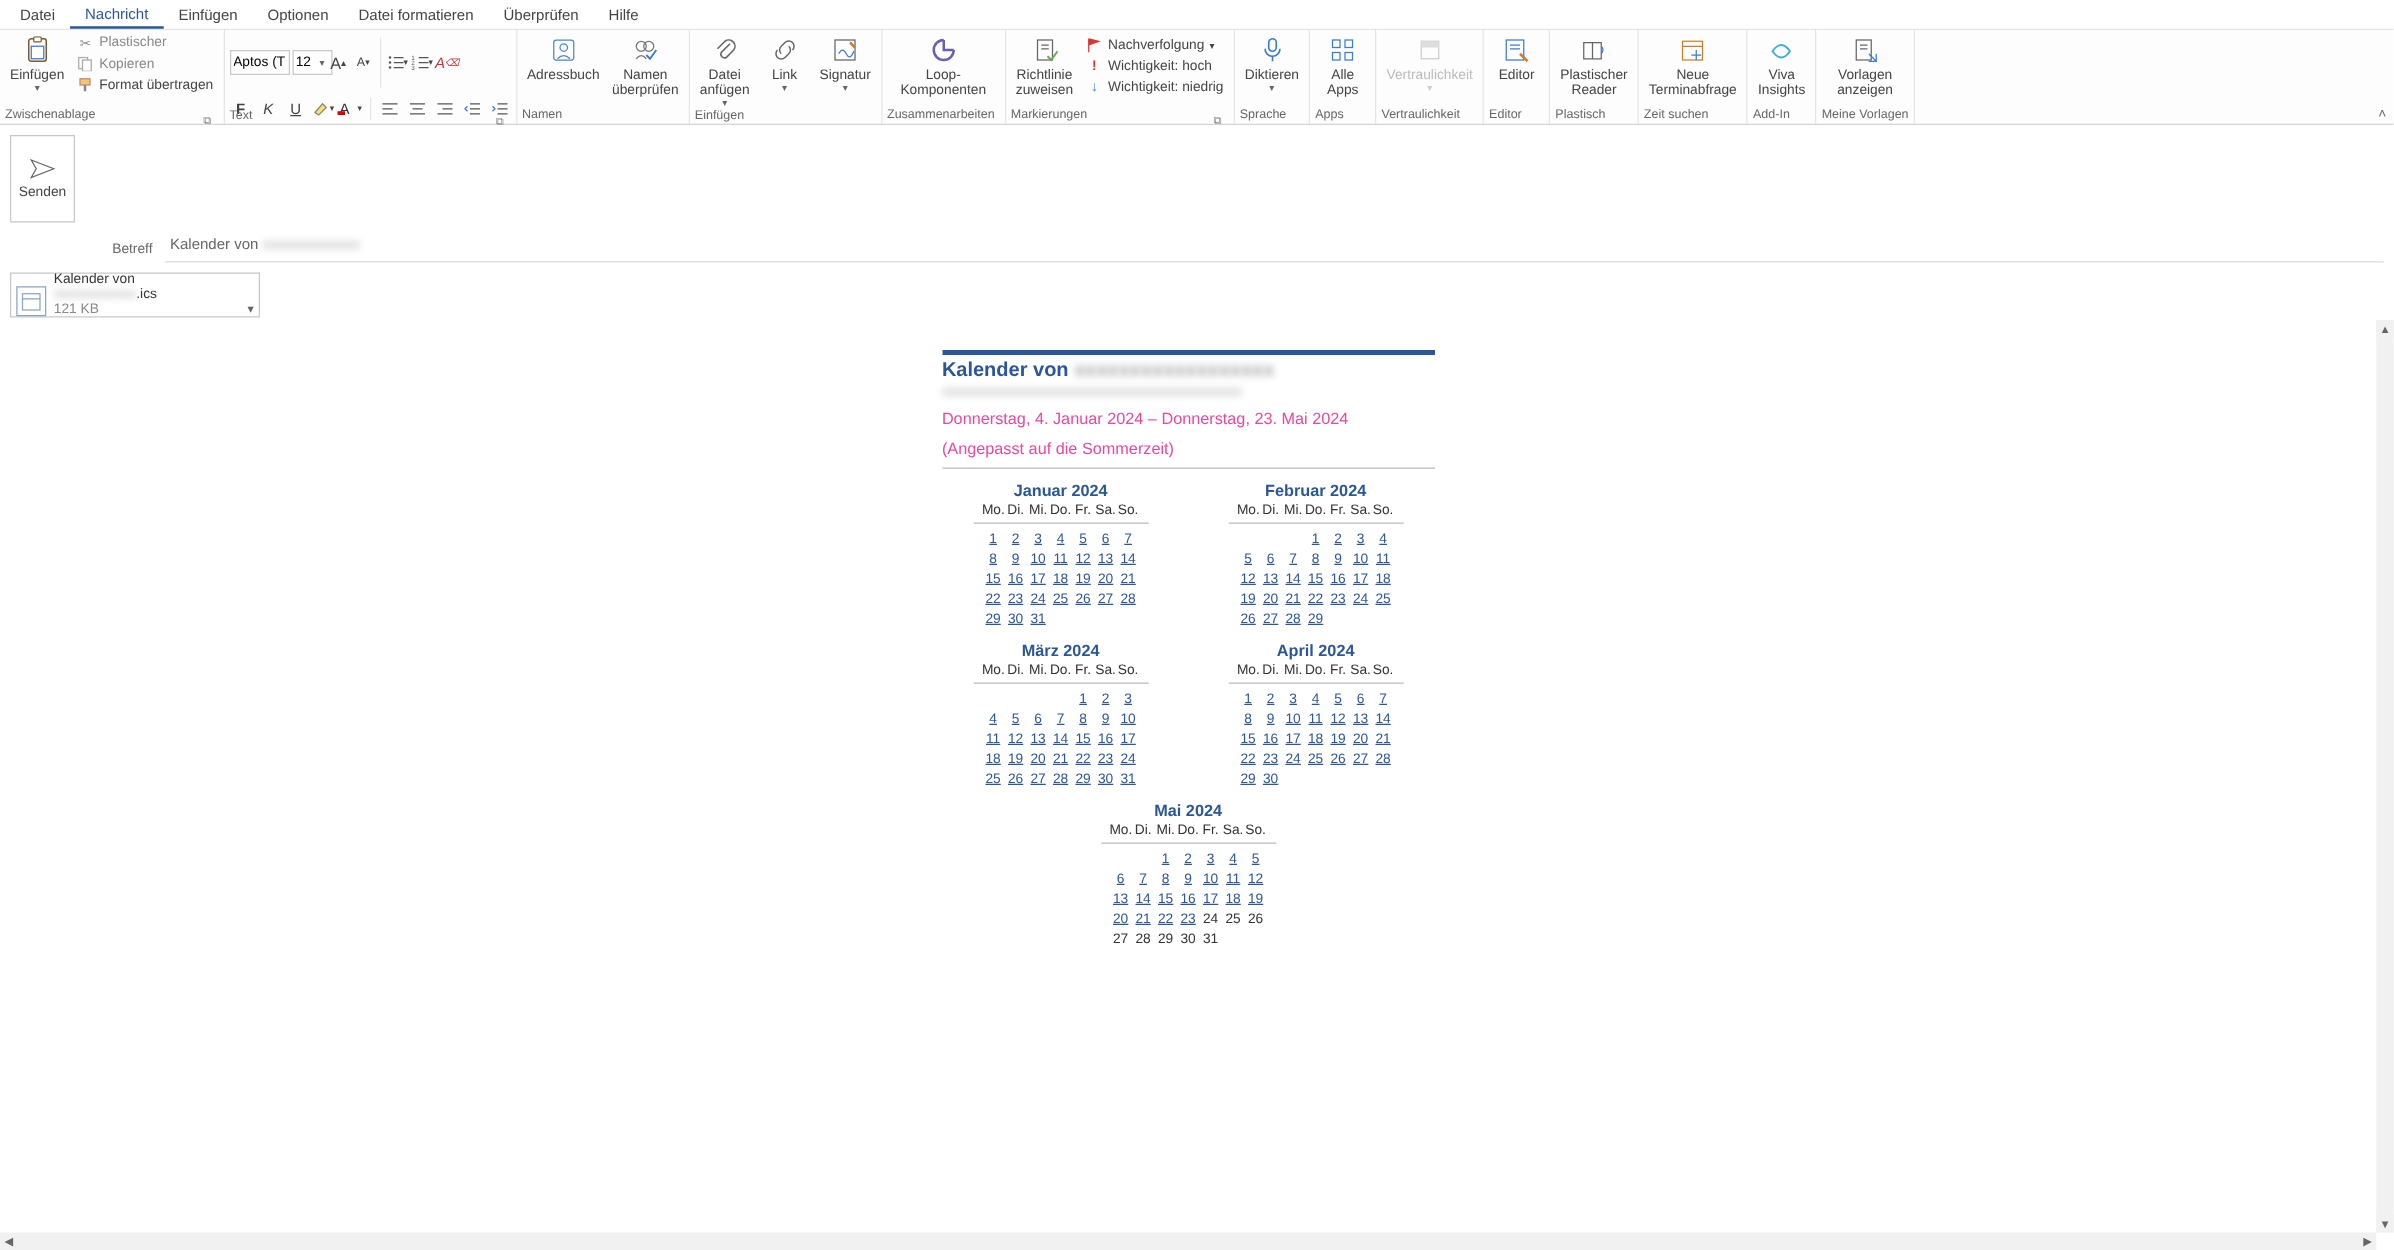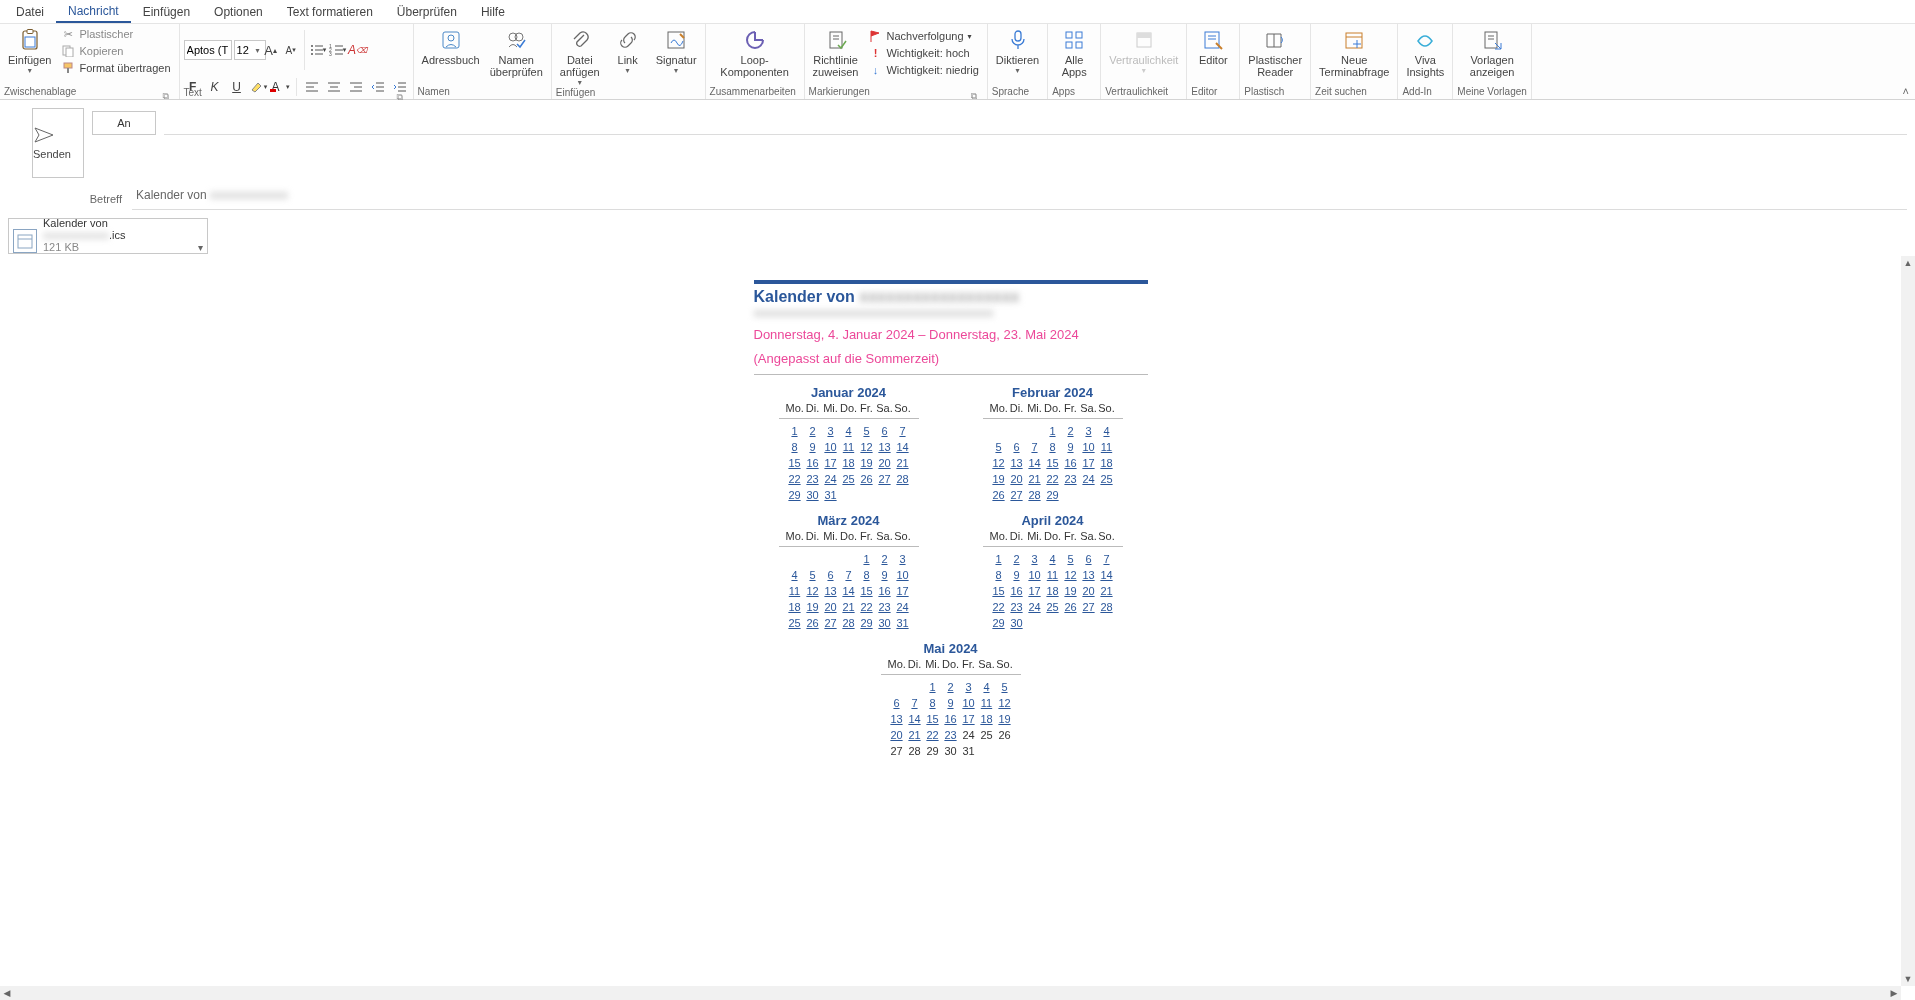--- a/index.html
+++ b/index.html
@@ -26,21 +26,21 @@
   .font-combo { border: 1px solid #c8c8c8; height: 20px; font-size: 11px; padding: 0 2px; background: #fff; }
   .font-row2 { display: flex; align-items: center; gap: 4px; }
   .fmt-btn { width: 18px; height: 18px; display:flex; align-items:center; justify-content:center; font-size: 12px; color:#444; cursor:pointer; }
   .fmt-btn.bold { font-weight: bold; }
   .fmt-btn.italic { font-style: italic; }
   .fmt-btn.underline { text-decoration: underline; }
   .vdiv { width: 1px; height: 40px; background: #e5e5e5; margin: 0 2px; }
   .collapse-btn { position: absolute; right: 6px; bottom: 2px; font-size: 11px; color: #666; cursor: pointer; }
   
   .header-area { display: flex; padding: 8px; gap: 8px; }
-  .send-btn { width: 52px; height: 70px; border: 1px solid #c8c8c8; display: flex; flex-direction: column; align-items: flex-start; justify-content: center; font-size: 11px; color: #444; cursor: pointer; margin-left: 24px; }
+  .send-btn { width: 52px; height: 70px; border: 1px solid #c8c8c8; display: flex; flex-direction: column; align-items: center; justify-content: center; font-size: 11px; color: #444; cursor: pointer; }
   .field-rows { flex: 1; display: flex; flex-direction: column; }
   .field-row { display: flex; align-items: center; height: 30px; }
   .field-btn { width: 64px; height: 24px; border: 1px solid #c8c8c8; display:flex; align-items:center; justify-content:center; font-size: 11px; margin-right: 8px; cursor:pointer; }
   .field-input { flex: 1; border: none; border-bottom: 1px solid #dcdcdc; height: 24px; font-size: 12px; padding: 0 4px; }
   .subject-row { display: flex; align-items: center; padding: 0 8px 0 68px; height: 26px; font-size: 11px; color:#666; }
   .subject-row .lbl { width: 64px; text-align: right; padding-right: 10px; }
   .subject-input { flex: 1; border:none; border-bottom: 1px solid #dcdcdc; height: 22px; font-size: 12px; padding: 0 4px; color:#666; }
   .blurred { filter: blur(3px); color: #aaa; }
   
   .attachment { margin: 6px 8px; width: 200px; height: 36px; border: 1px solid #c8c8c8; display: flex; align-items: flex-end; padding: 0 4px; font-size: 11px; gap: 6px; cursor: pointer; }
@@ -75,21 +75,21 @@
   svg { display:block; }
 </style>
 </head>
 <body>
 
 <div class="tabs" id="tabs">
     <div class="tab">Datei</div>
     <div class="tab active">Nachricht</div>
     <div class="tab">Einfügen</div>
     <div class="tab">Optionen</div>
-    <div class="tab">Text formatieren</div>
+    <div class="tab">Datei formatieren</div>
     <div class="tab">Überprüfen</div>
     <div class="tab">Hilfe</div>
   </div>
 
 <div class="ribbon">
 
   <div class="group">
     <div class="group-body">
       <div class="big-btn">
         <div class="icon">
@@ -476,26 +476,20 @@
 </div>
 
 <div class="header-area">
   <div class="send-btn">
     <svg width="22" height="18">
         <path d="M2 2 L20 9 L2 16 L6 9 Z" fill="none" stroke="#666"></path>
       </svg>
     <span style="margin-top:4px;">Senden</span>
   </div>
   <div class="field-rows">
-    <div class="field-row">
-      <div class="field-btn">
-          <span>An</span>
-        </div>
-      <input class="field-input" style="">
-    </div>
   </div>
 </div>
 <div class="subject-row">
   <span class="lbl">Betreff</span>
   <div class="subject-input">
     <span>Kalender von</span>
     <span class="blurred">xxxxxxxxxxxxx</span>
   </div>
 </div>
 

